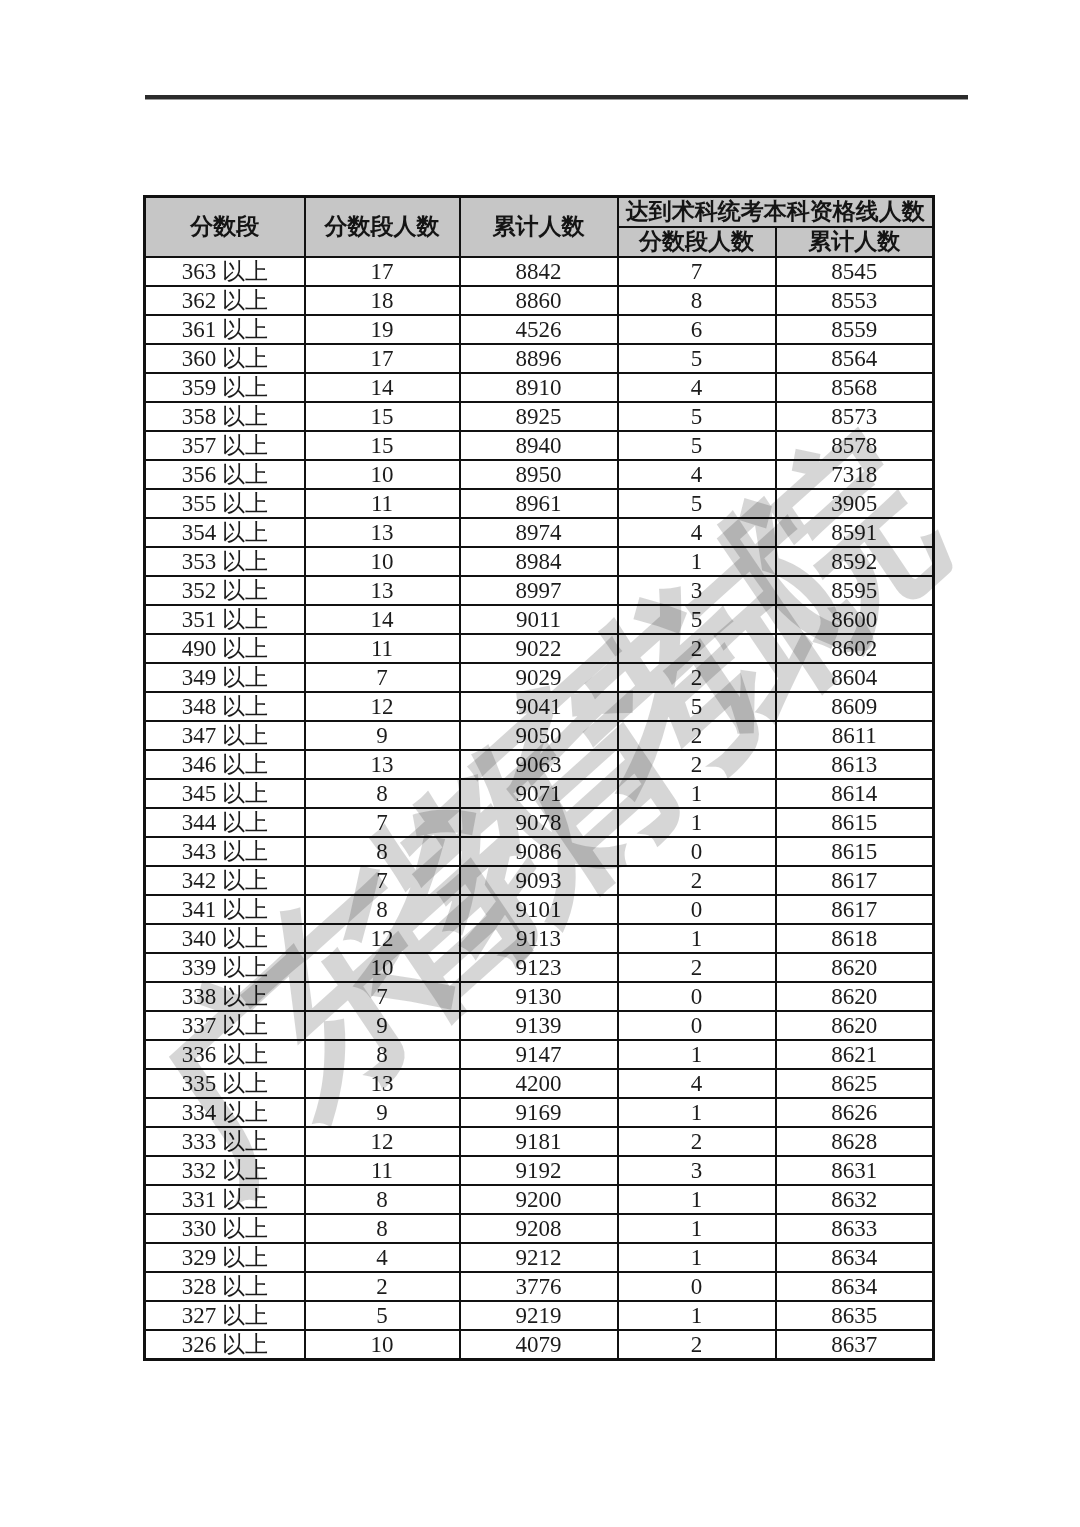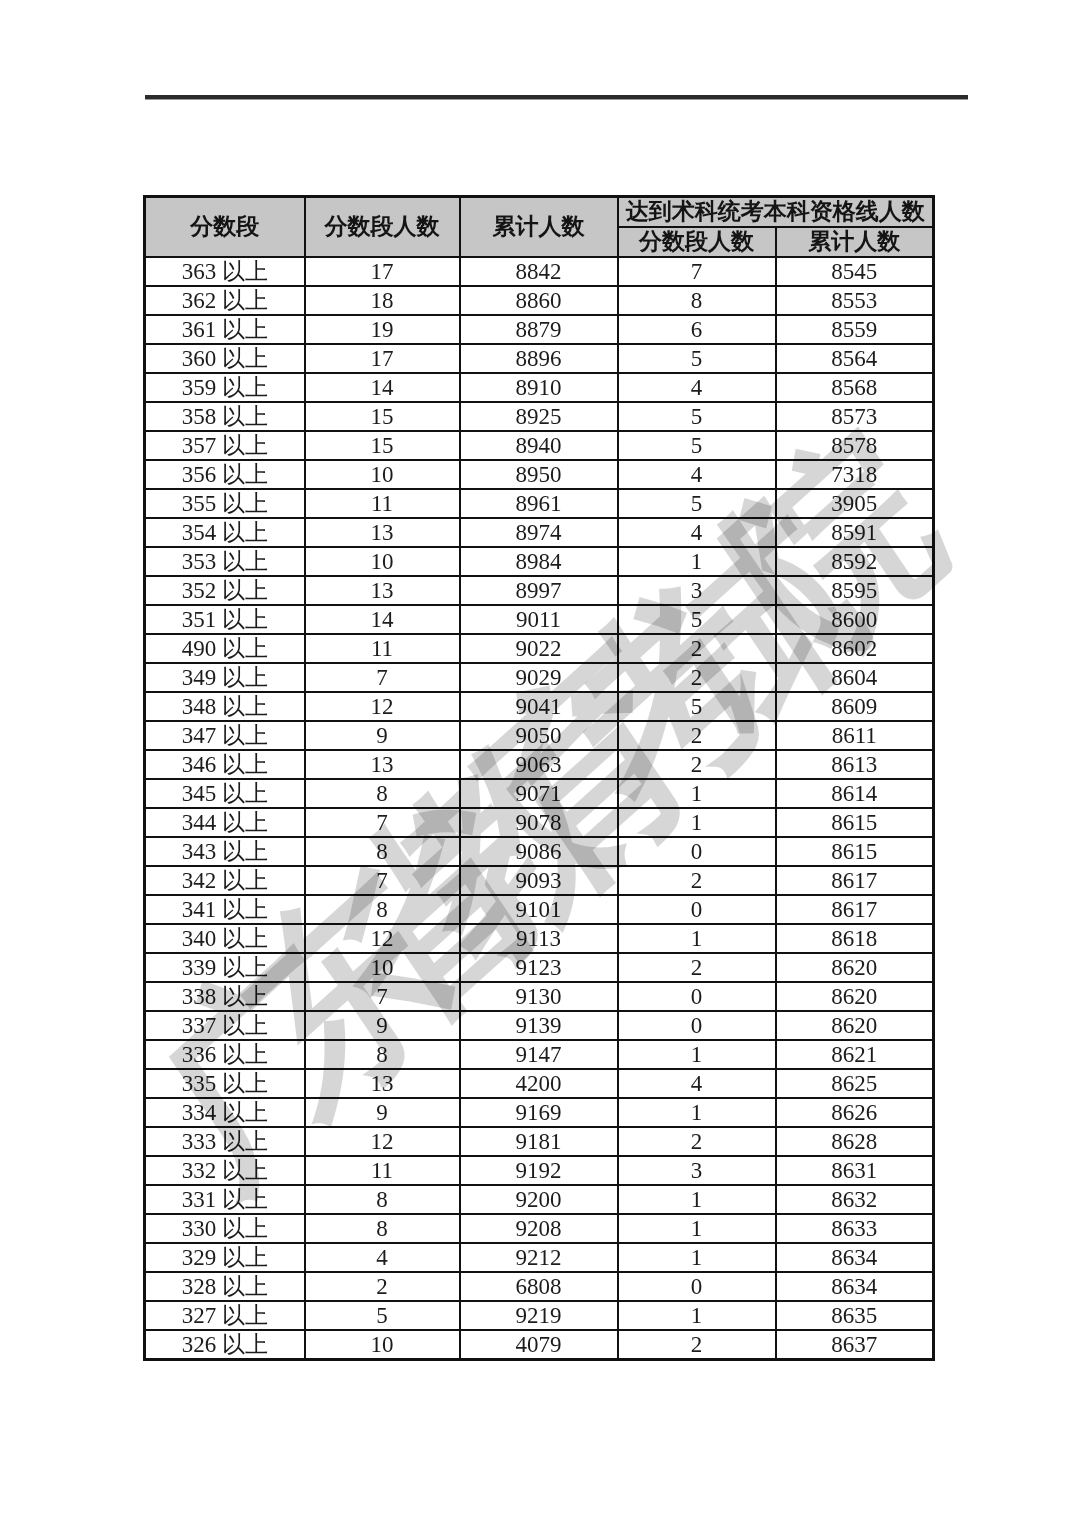--- a/index.html
+++ b/index.html
@@ -106,21 +106,21 @@
         <tr>
           <td>362 以上</td>
           <td>18</td>
           <td>8860</td>
           <td>8</td>
           <td>8553</td>
         </tr>
         <tr>
           <td>361 以上</td>
           <td>19</td>
-          <td>8879</td>
+          <td>4526</td>
           <td>6</td>
           <td>8559</td>
         </tr>
         <tr>
           <td>360 以上</td>
           <td>17</td>
           <td>8896</td>
           <td>5</td>
           <td>8564</td>
         </tr>
@@ -337,21 +337,21 @@
         <tr>
           <td>329 以上</td>
           <td>4</td>
           <td>9212</td>
           <td>1</td>
           <td>8634</td>
         </tr>
         <tr>
           <td>328 以上</td>
           <td>2</td>
-          <td>6808</td>
+          <td>3776</td>
           <td>0</td>
           <td>8634</td>
         </tr>
         <tr>
           <td>327 以上</td>
           <td>5</td>
           <td>9219</td>
           <td>1</td>
           <td>8635</td>
         </tr>

